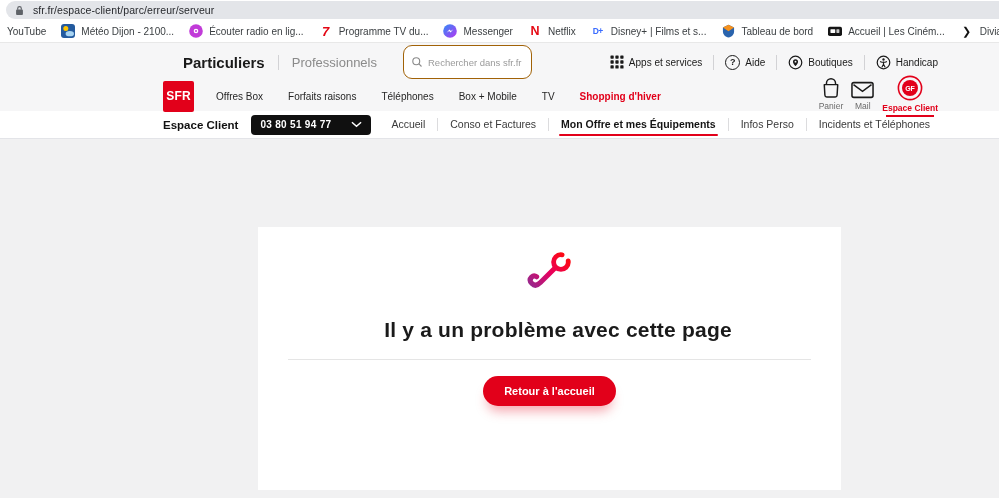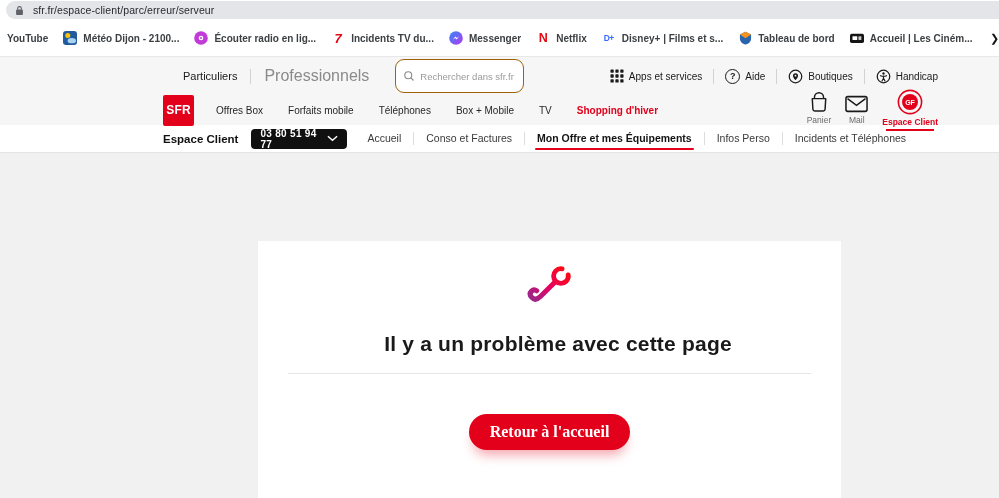--- a/index.html
+++ b/index.html
@@ -5,89 +5,89 @@
   * { box-sizing: border-box; margin: 0; padding: 0; }
   html,body { width: 999px; height: 498px; }
   body { font-family: "Liberation Sans", "DejaVu Sans", sans-serif; background:#f1f1f2; overflow:hidden; }
   .screen { width:999px; height:498px; position:relative; overflow:hidden; background:#f1f1f2; }
 
   
   .omnibar-row { height:20px; background:#fff; position:relative; }
   .omnibox { position:absolute; left:6px; right:-12px; top:1px; height:18px; background:#e3e5e9;
              border-radius:9px; display:flex; align-items:center; gap:9px; padding-left:9px; }
   .url-text { font-size:10.5px; color:#27292d; letter-spacing:.1px; }
-  .bookmarks { height:37px; background:#fff; border-bottom:1px solid #e8e8e8; display:flex;
-               align-items:center; gap:15px; padding:0 7px; overflow:hidden; white-space:nowrap;font-weight:bold; }
+  .bookmarks { height:23px; background:#fff; border-bottom:1px solid #e8e8e8; display:flex;
+               align-items:center; gap:15px; padding:0 7px; overflow:hidden; white-space:nowrap; }
   .bm { display:inline-flex; align-items:center; gap:6px; flex:none; cursor:pointer; }
   .bm-label { font-size:10px; color:#3c4043; }
   .fav { width:14px; height:14px; flex:none; display:inline-flex; align-items:center; justify-content:center; }
   .fav svg { display:block; }
   .fav-tele7::before { content:"7"; font-style:italic; font-weight:900; font-size:13px; color:#e30613; }
   .fav-netflix::before { content:"N"; font-weight:900; font-size:12.5px; color:#e50914; }
   .fav-disney::before { content:"D+"; font-weight:800; font-size:8.5px; color:#3a6cff; letter-spacing:-.5px; }
   .fav-divia::before { content:"❯"; font-weight:700; font-size:11px; color:#111; }
 
   
   .site-top { height:68px; background:#f6f6f7; padding:6px 61px 0 163px; }
   .row1 { display:flex; align-items:center; height:26px; }
-  .audience-active { font-size:11px; font-weight:400; color:#1a1a1a; cursor:pointer;padding-left:20px; }
-  .audience { font-size:16px; color:#8a8a8a; cursor:pointer; }
+  .audience-active { font-size:15px; font-weight:700; color:#1a1a1a; cursor:pointer;padding-left:20px; }
+  .audience { font-size:13px; color:#8a8a8a; cursor:pointer; }
   .vdiv { width:1px; height:15px; background:#d2d2d5; margin:0 13px; }
   .searchbox { margin-left:26px; width:129px; height:18px; background:#fff; border:1px solid #a16207;
                border-radius:9px; display:flex; align-items:center; gap:5px; padding:16px 7px; }
   .searchbox input { border:none; outline:none; width:100%; font-size:9.5px; color:#333;
                      font-family:inherit; background:transparent; }
   .searchbox input::placeholder { color:#9a9a9a; }
   .spacer { flex:1; }
   .util { display:flex; align-items:center; gap:5px; font-size:10px; color:#1a1a1a; cursor:pointer; }
   .util-div { width:1px; height:15px; background:#d2d2d5; margin:0 11px; }
   .icon-help { width:15px; height:15px; border:1.3px solid #1a1a1a; border-radius:50%;
                display:inline-flex; align-items:center; justify-content:center; }
   .icon-help::before { content:"?"; font-size:9px; font-weight:700; color:#1a1a1a; }
 
   .row2 { display:flex; align-items:center; height:42px; }
   .sfr-logo { width:31px; height:31px; background:#e2001a; border-radius:2px; color:#fff;
               font-weight:700; font-size:12px; display:flex; align-items:center; justify-content:center;
               cursor:pointer; letter-spacing:.2px; }
   .main-nav { display:flex; align-items:center; gap:25px; margin-left:22px; }
   .mn { font-size:10px; color:#262626; cursor:pointer; white-space:nowrap; }
   .mn.hl { color:#e2001a; font-weight:700; }
-  .accts { display:flex; align-items:flex-start; gap:14px; }
+  .accts { display:flex; align-items:flex-start; gap:8px; }
   .acct { display:flex; flex-direction:column; align-items:center; justify-content:flex-end;
           height:42px; cursor:pointer; }
   .acct:not(.active) { padding-bottom:6px; }
   .acct-label { font-size:8.5px; color:#6b6b6b; margin-top:2px; white-space:nowrap; }
   .acct.active .acct-label { color:#e2001a; font-weight:700; }
   .acct-underline { width:48px; height:3px; background:#e2001a; margin-top:2px; }
 
   
   .client-bar { height:28px; background:#fff; border-bottom:1px solid #e3e4e8; display:flex;
                 align-items:center; padding-left:163px; }
   .client-title { font-size:11.5px; font-weight:700; color:#111; }
-  .phone-pill { margin-left:13px; width:96px; height:20px; background:#101010; border-radius:4px;
+  .phone-pill { margin-left:13px; width:120px; height:20px; background:#101010; border-radius:4px;
                 color:#fff; font-size:10px; font-weight:700; display:flex; align-items:center;
                 justify-content:space-between; padding:0 9px; cursor:pointer; letter-spacing:.3px; }
   .cnav-wrap { display:flex; align-items:center; margin-left:8px; }
   .cnav { position:relative; padding:0 12px; line-height:27px; font-size:10.5px; color:#3a3a3a;
           cursor:pointer; white-space:nowrap; }
   .cnav.active { font-weight:700; color:#141414; }
   .cnav.active::after { content:""; position:absolute; left:10px; right:10px; bottom:2px;
                         height:2.5px; background:#e2001a; border-radius:2px; }
   .cdiv { width:1px; height:13px; background:#dcdcde; }
 
   
   .main-area { height:358px; }
   .card { width:583px; height:263px; margin:88px 0 0 258px; background:#fff; text-align:center;
           padding-top:17px; }
   .card h1 { font-size:21px; font-weight:700; color:#1a1a1a; margin-top:12px; letter-spacing:.2px;margin-left:17px; }
   .card-divider { margin:17px 30px 0; border-top:1px solid #e5e5e5; }
   .card p { margin:22px 20px 0; font-size:11.5px; color:#5c5c5c; }
-  .btn-home { margin-top:40px; display:inline-block; background:#e2001a; color:#fff; font-weight:700;
-              font-size:16px; padding:9px 21px; border:none; border-radius:20px; cursor:pointer;
-              font-family:Liberation Serif, serif; box-shadow:0 9px 12px -4px rgba(226,0,26,.35); }
+  .btn-home { margin-top:16px; display:inline-block; background:#e2001a; color:#fff; font-weight:700;
+              font-size:11px; padding:9px 21px; border:none; border-radius:20px; cursor:pointer;
+              font-family:Liberation Sans, sans-serif; box-shadow:0 9px 12px -4px rgba(226,0,26,.35); }
 </style>
 </head>
 <body>
 
 <div class="screen">
 
   <div class="omnibar-row">
     <div class="omnibox">
       <span style="display:inline-flex;">
         <svg width="9" height="11" viewBox="0 0 10 12">
@@ -118,21 +118,21 @@
           <svg width="14" height="14" viewBox="0 0 14 14">
             <circle cx="7" cy="7" r="6.8" fill="#c13bd8"></circle>
             <circle cx="7" cy="7" r="2.3" fill="#fff"></circle>
             <circle cx="7" cy="7" r="1" fill="#c13bd8"></circle>
           </svg>
         </span>
       <span class="bm-label">Écouter radio en lig...</span>
     </span>
     <span class="bm">
       <span class="fav fav-tele7"></span>
-      <span class="bm-label">Incidents TV du...</span>
+      <span class="bm-label">Programme TV du...</span>
     </span>
     <span class="bm">
       <span class="fav">
           <svg width="14" height="14" viewBox="0 0 14 14">
             <defs>
               <linearGradient id="mgrad" x1="0" y1="0" x2="14" y2="14" gradientUnits="userSpaceOnUse">
                 <stop offset="0" stop-color="#2e8df7"></stop>
                 <stop offset="1" stop-color="#b735f1"></stop>
               </linearGradient>
             </defs>
@@ -234,21 +234,21 @@
             </svg>
           </span>
         <span>Handicap</span>
       </span>
     </div>
 
     <div class="row2">
       <div class="sfr-logo">SFR</div>
       <div class="main-nav">
         <span class="mn">Offres Box</span>
-        <span class="mn">Forfaits mobile</span>
+        <span class="mn">Forfaits raisons</span>
         <span class="mn">Téléphones</span>
         <span class="mn">Box + Mobile</span>
         <span class="mn">TV</span>
         <span class="mn hl">Shopping d'hiver</span>
       </div>
       <span class="spacer"></span>
       <div class="accts">
         <div class="acct">
           <span style="display:inline-flex;">
               <svg width="20" height="22" viewBox="0 0 22 24">

